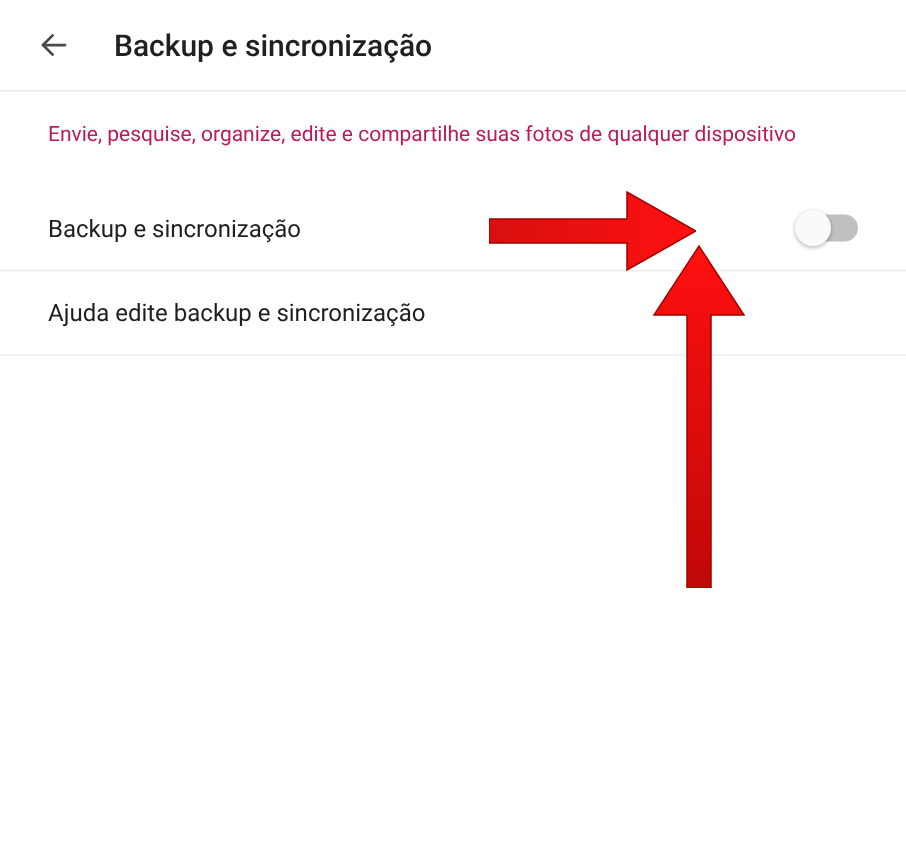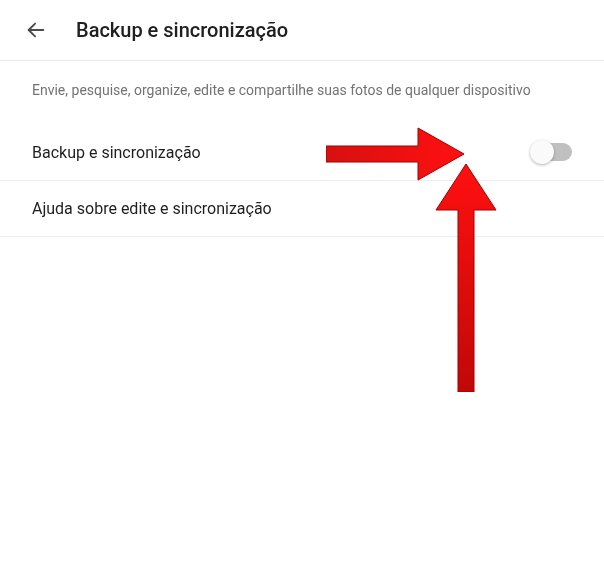--- a/index.html
+++ b/index.html
@@ -31,21 +31,21 @@
       margin-right: 28px;
     }
     .page-title {
       font-size: 20px;
       font-weight: 500;
       color: #202020;
     }
     .description {
       padding: 20px 32px 24px 32px;
       font-size: 14px;
-      color: #737373;
+      color: #be185d;
       line-height: 1.4;
     }
     .setting-row {
       display: flex;
       align-items: center;
       justify-content: space-between;
       padding: 18px 32px;
       border-bottom: 1px solid #ededed;
     }
     .setting-row:last-child {
@@ -106,21 +106,21 @@
 <div class="description">Envie, pesquise, organize, edite e compartilhe suas fotos de qualquer dispositivo</div>
 
 <div class="setting-row">
   <div class="setting-label">Backup e sincronização</div>
   <div class="toggle">
     <div class="toggle-thumb"></div>
   </div>
 </div>
 
 <div class="setting-row">
-  <div class="setting-label">Ajuda sobre edite e sincronização</div>
+  <div class="setting-label">Ajuda edite backup e sincronização</div>
 </div>
 
 <svg class="arrow-horizontal" viewBox="0 0 138 56">
   <defs>
     <linearGradient id="redgrad1" x1="0%" y1="0%" x2="100%" y2="0%">
       <stop offset="0%" stop-color="#d81010"></stop>
       <stop offset="100%" stop-color="#ff1010"></stop>
     </linearGradient>
   </defs>
   <polygon points="0,20 0,36 92,36 92,54 138,28 92,2 92,20" fill="url(#redgrad1)" stroke="#a00000" stroke-width="1"></polygon>

